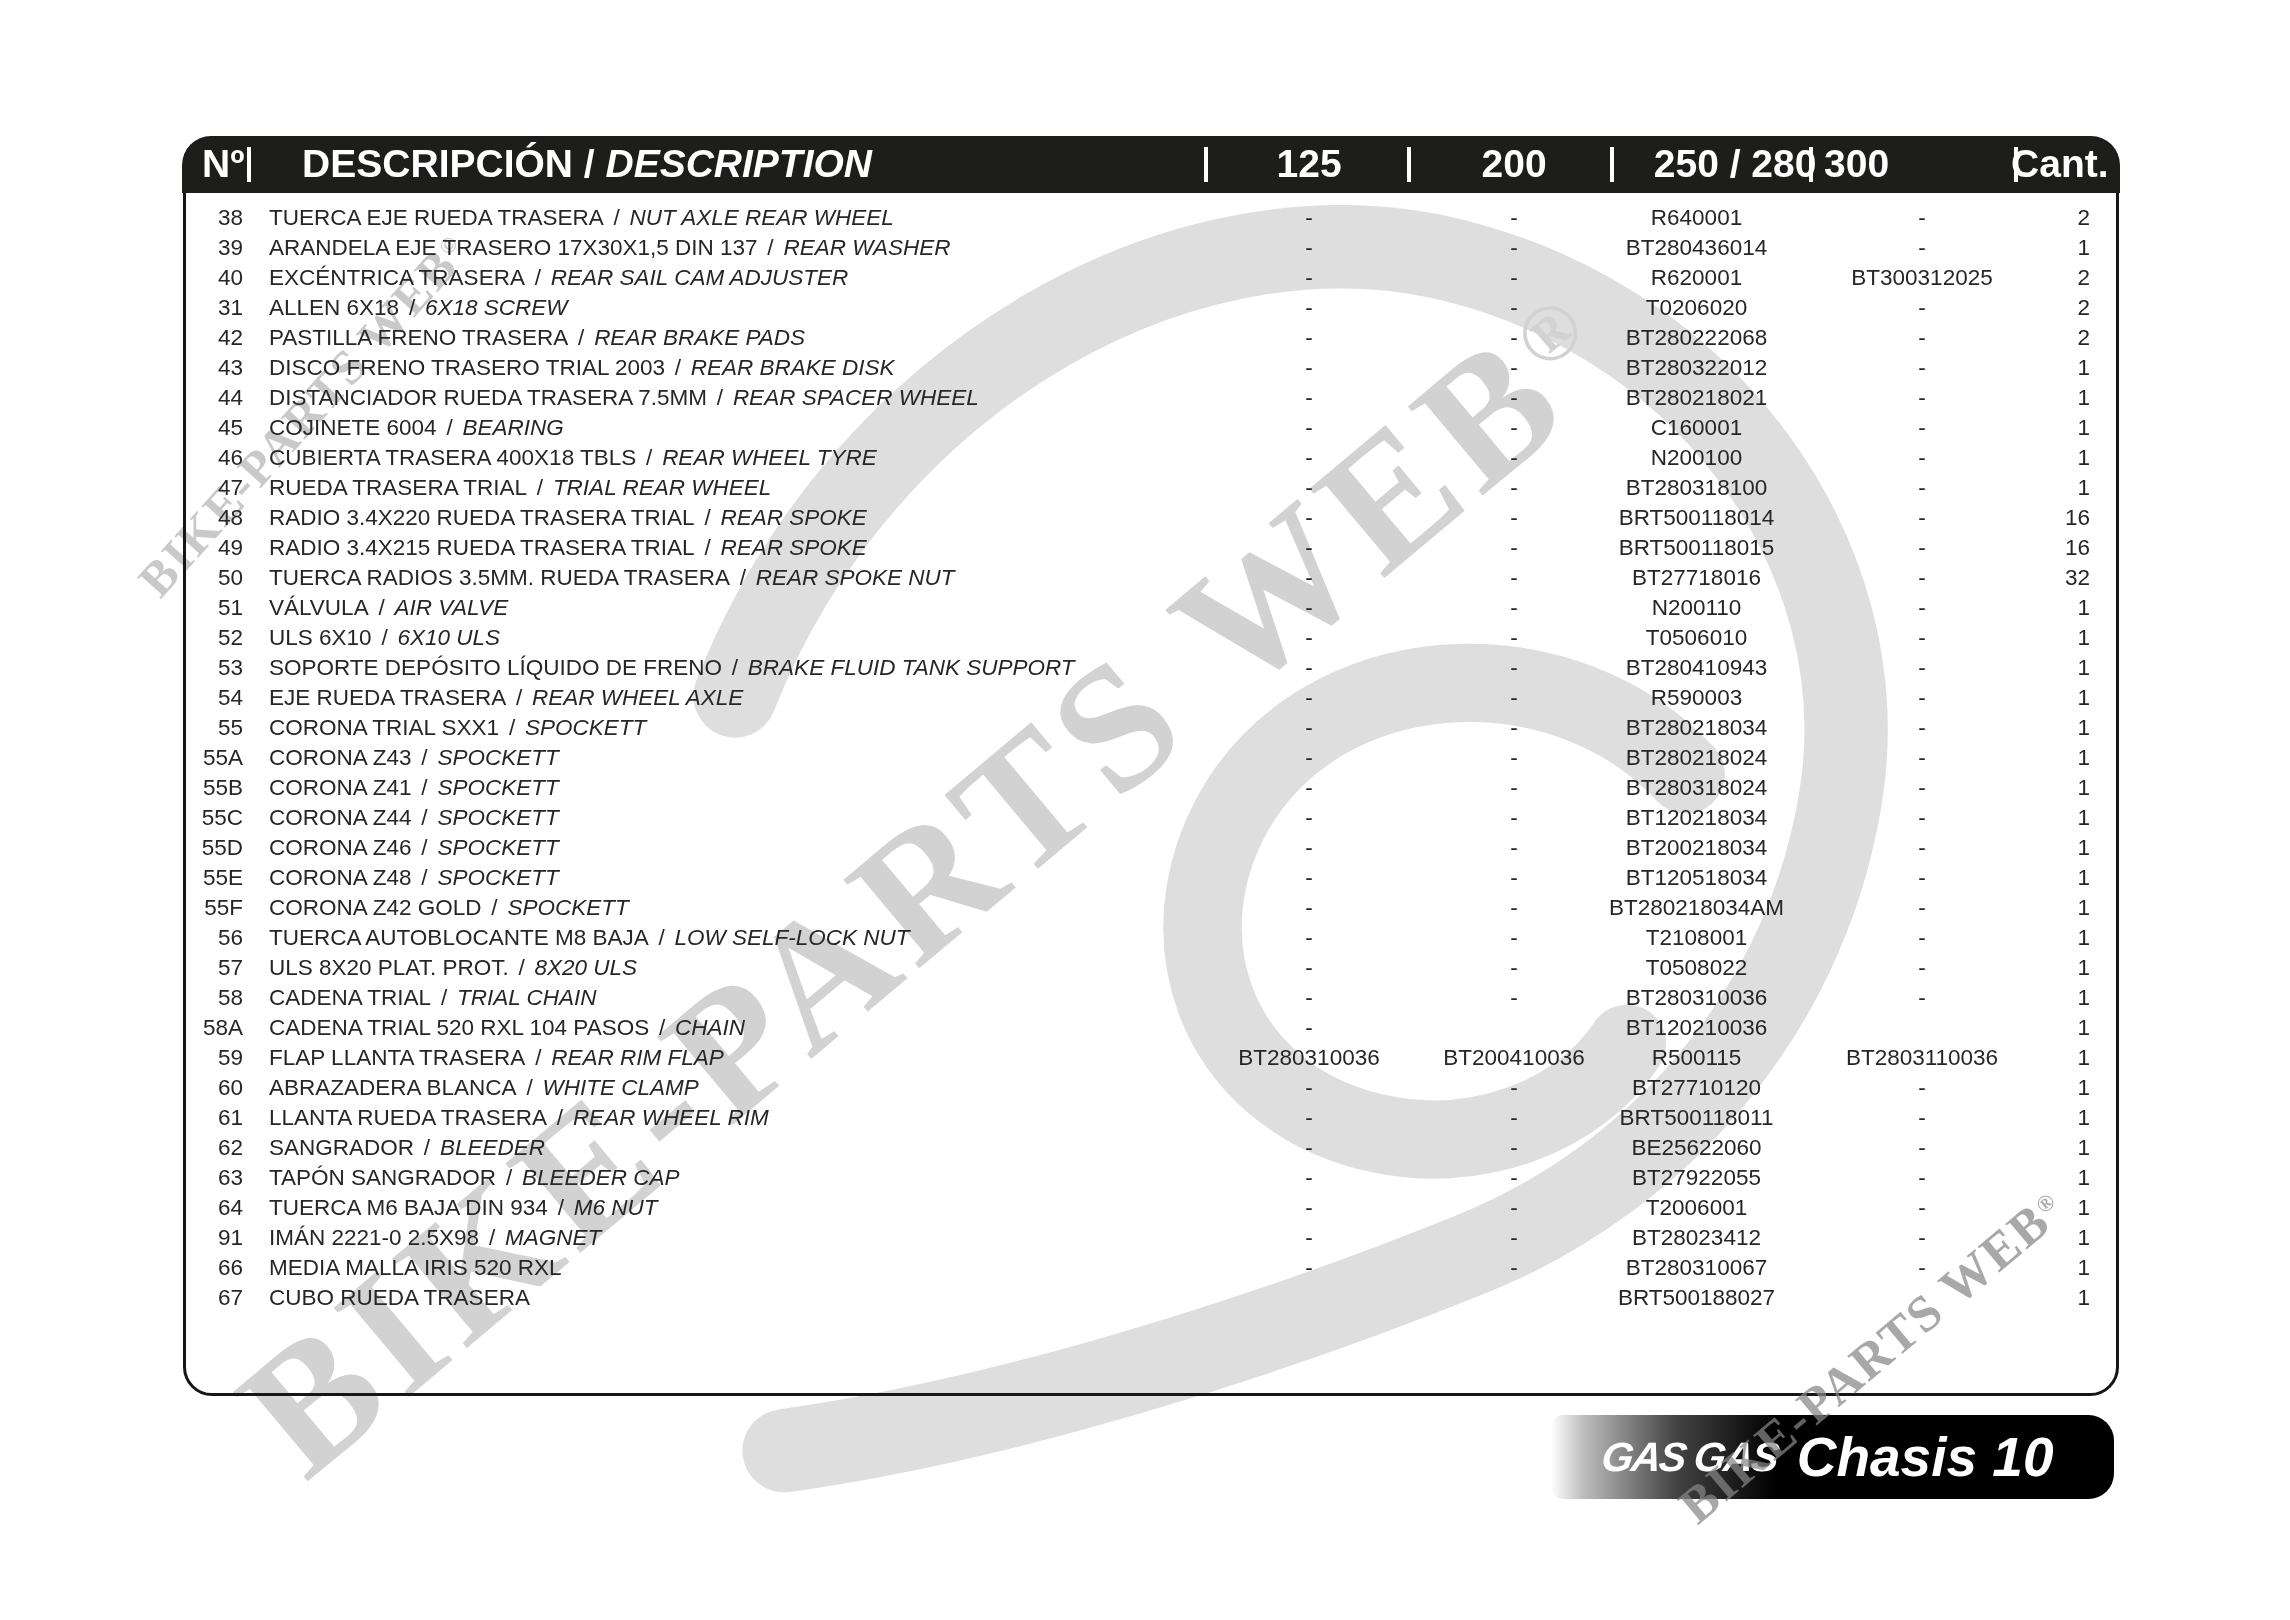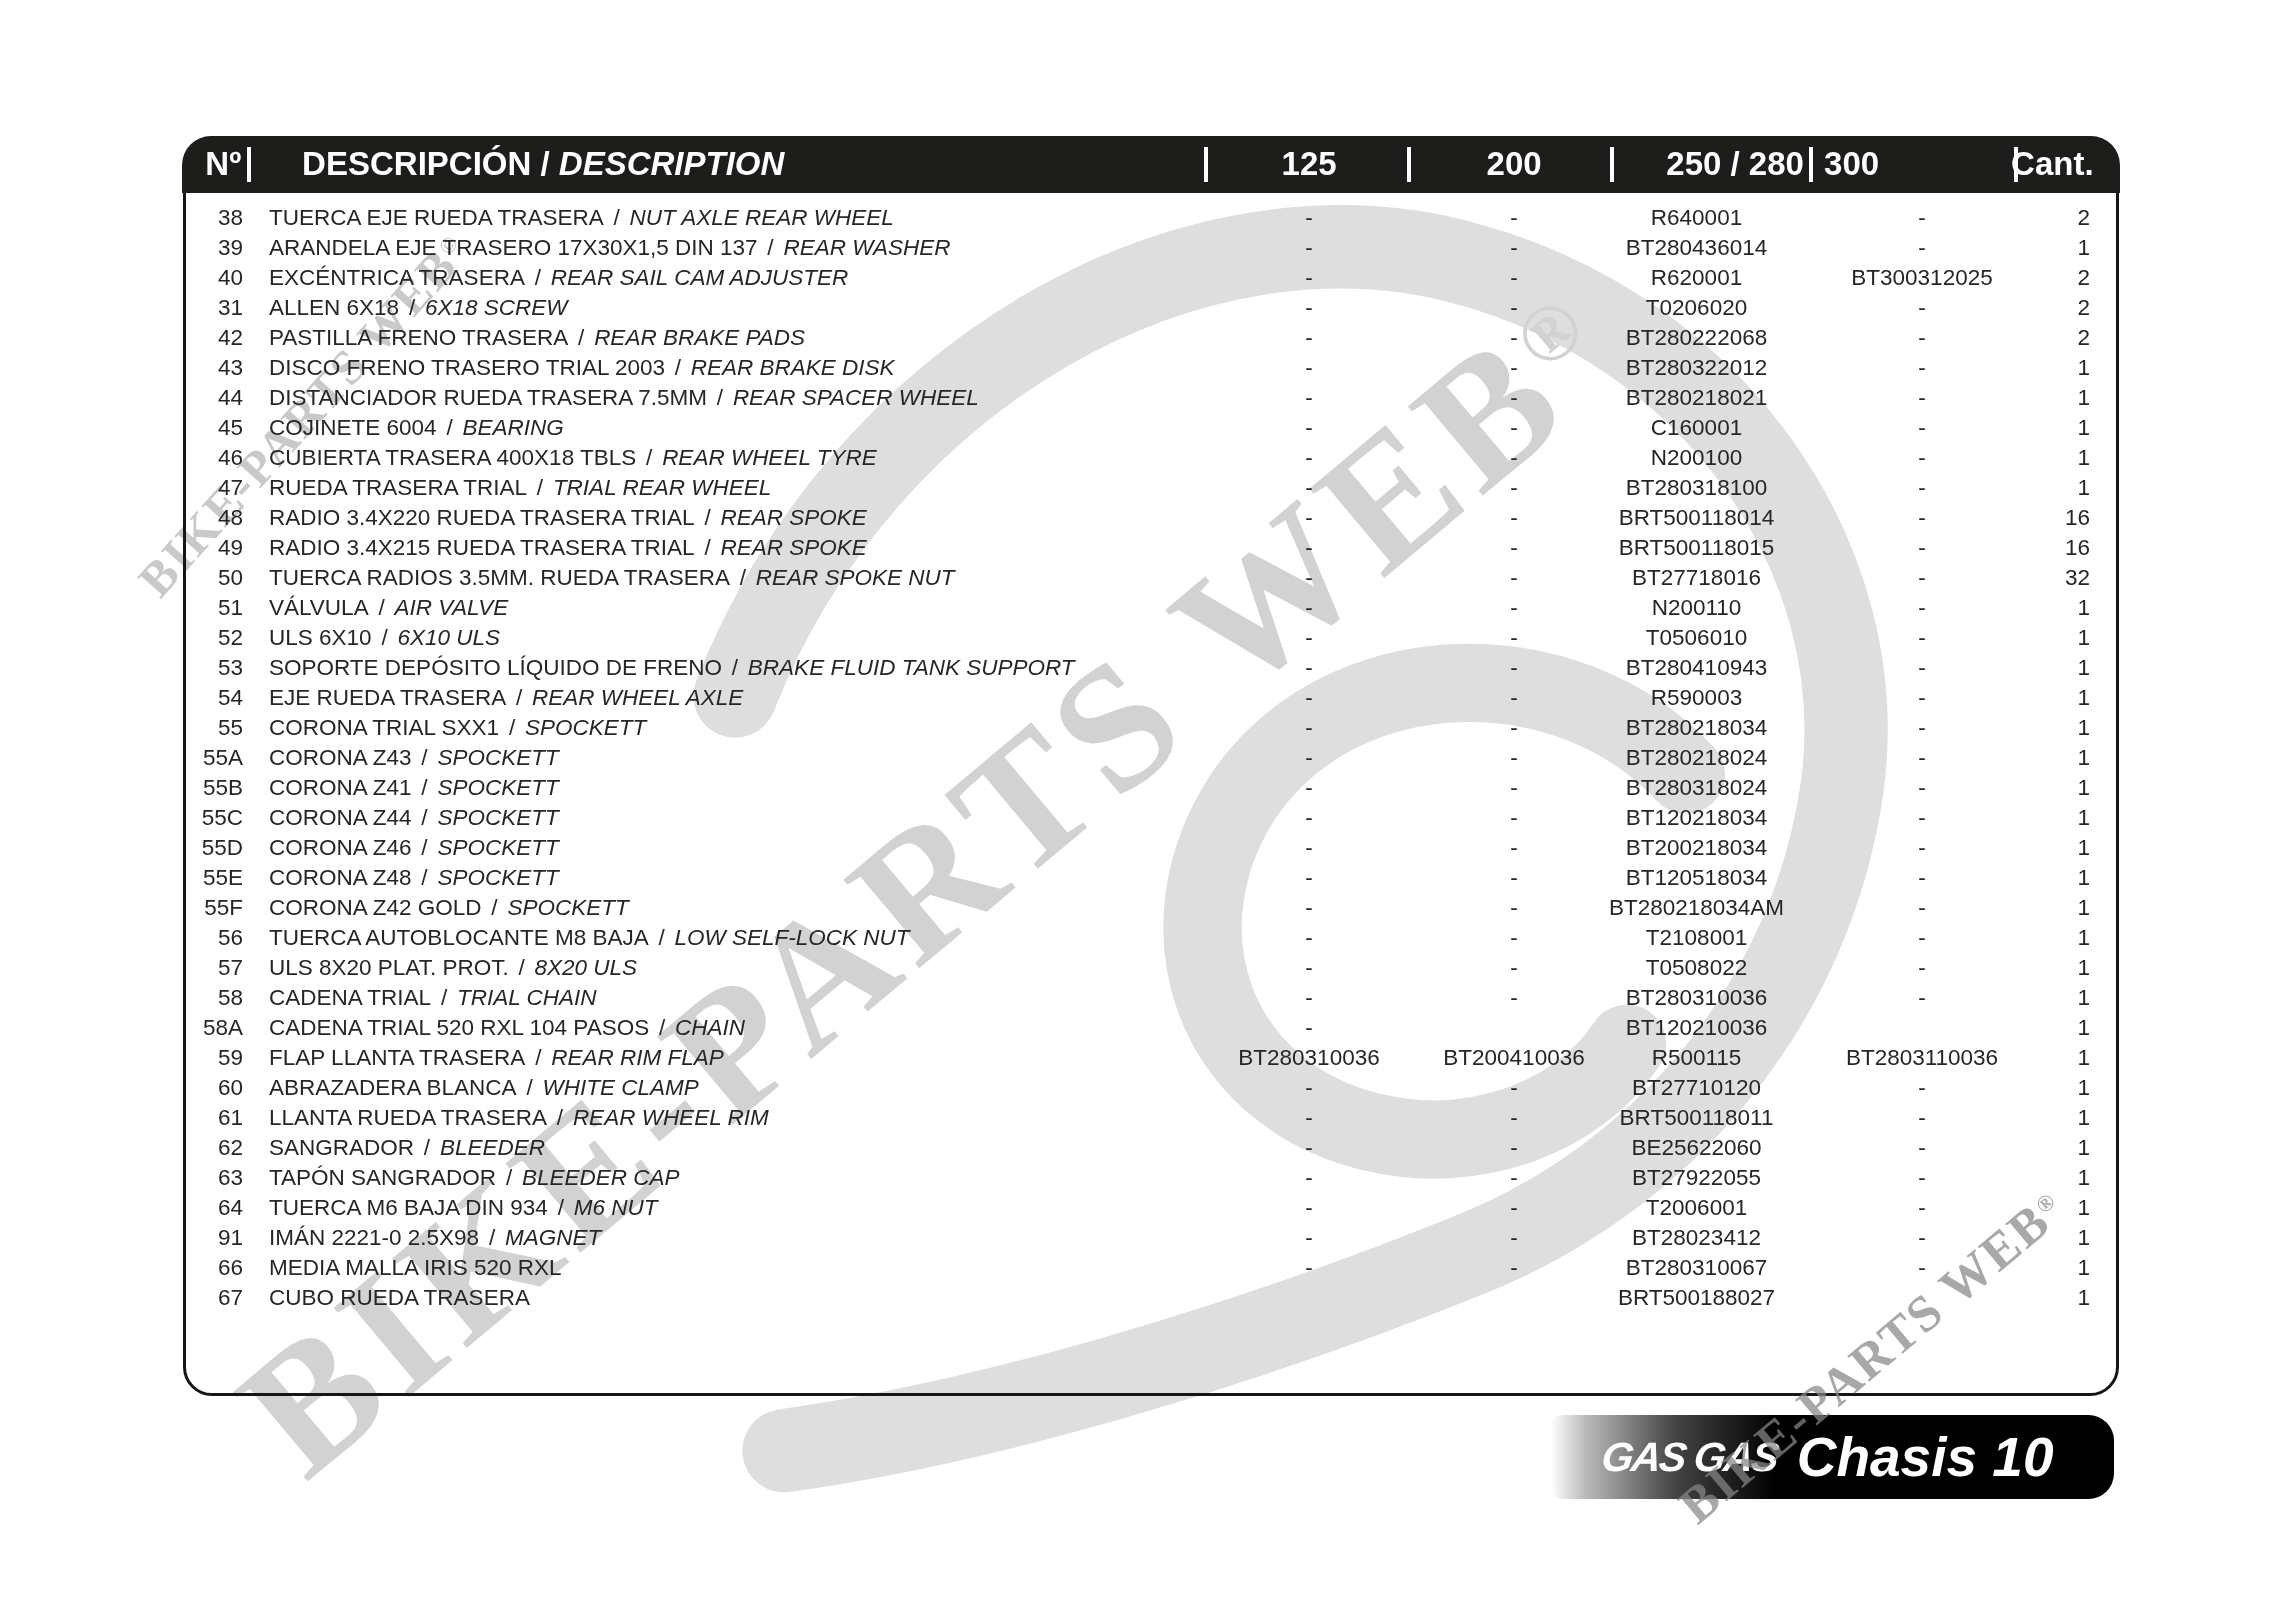--- a/index.html
+++ b/index.html
@@ -32,21 +32,21 @@
   
   .card{
     position:absolute; left:183px; top:137px; width:1930px; height:1253px;
     border:3.9px solid #161616; border-radius:29px; z-index:5;
   }
   .card-header{
     position:absolute; top:-3.9px; left:-3.9px; width:1938px; height:57px;
     background:#1d1d1b; border-radius:29px 29px 0 0; color:#ffffff;
   }
   .card-header .hcell{position:absolute; top:0; height:57px; line-height:55px;
-    font-weight:bold; font-size:33px;}
+    font-weight:bold; font-size:39px;}
   .h-num{left:15.7px; width:51px; text-align:center;}
   .h-desc{left:87px; font-size:35px;margin-left:33px;}
   .h-desc .it{font-style:italic;}
   .h-125{left:1029px; width:196px; text-align:center;}
   .h-200{left:1234px; width:196px; text-align:center;}
   .h-250{left:1455px; width:196px; text-align:center;}
   .h-300{left:1642px; width:196px; text-align:left;}
   .h-qty{left:1829px; width:98px; text-align:left; font-size:32px;}
   .hsep{position:absolute; top:10.8px; width:3.9px; height:35px; background:#ffffff;}
   

